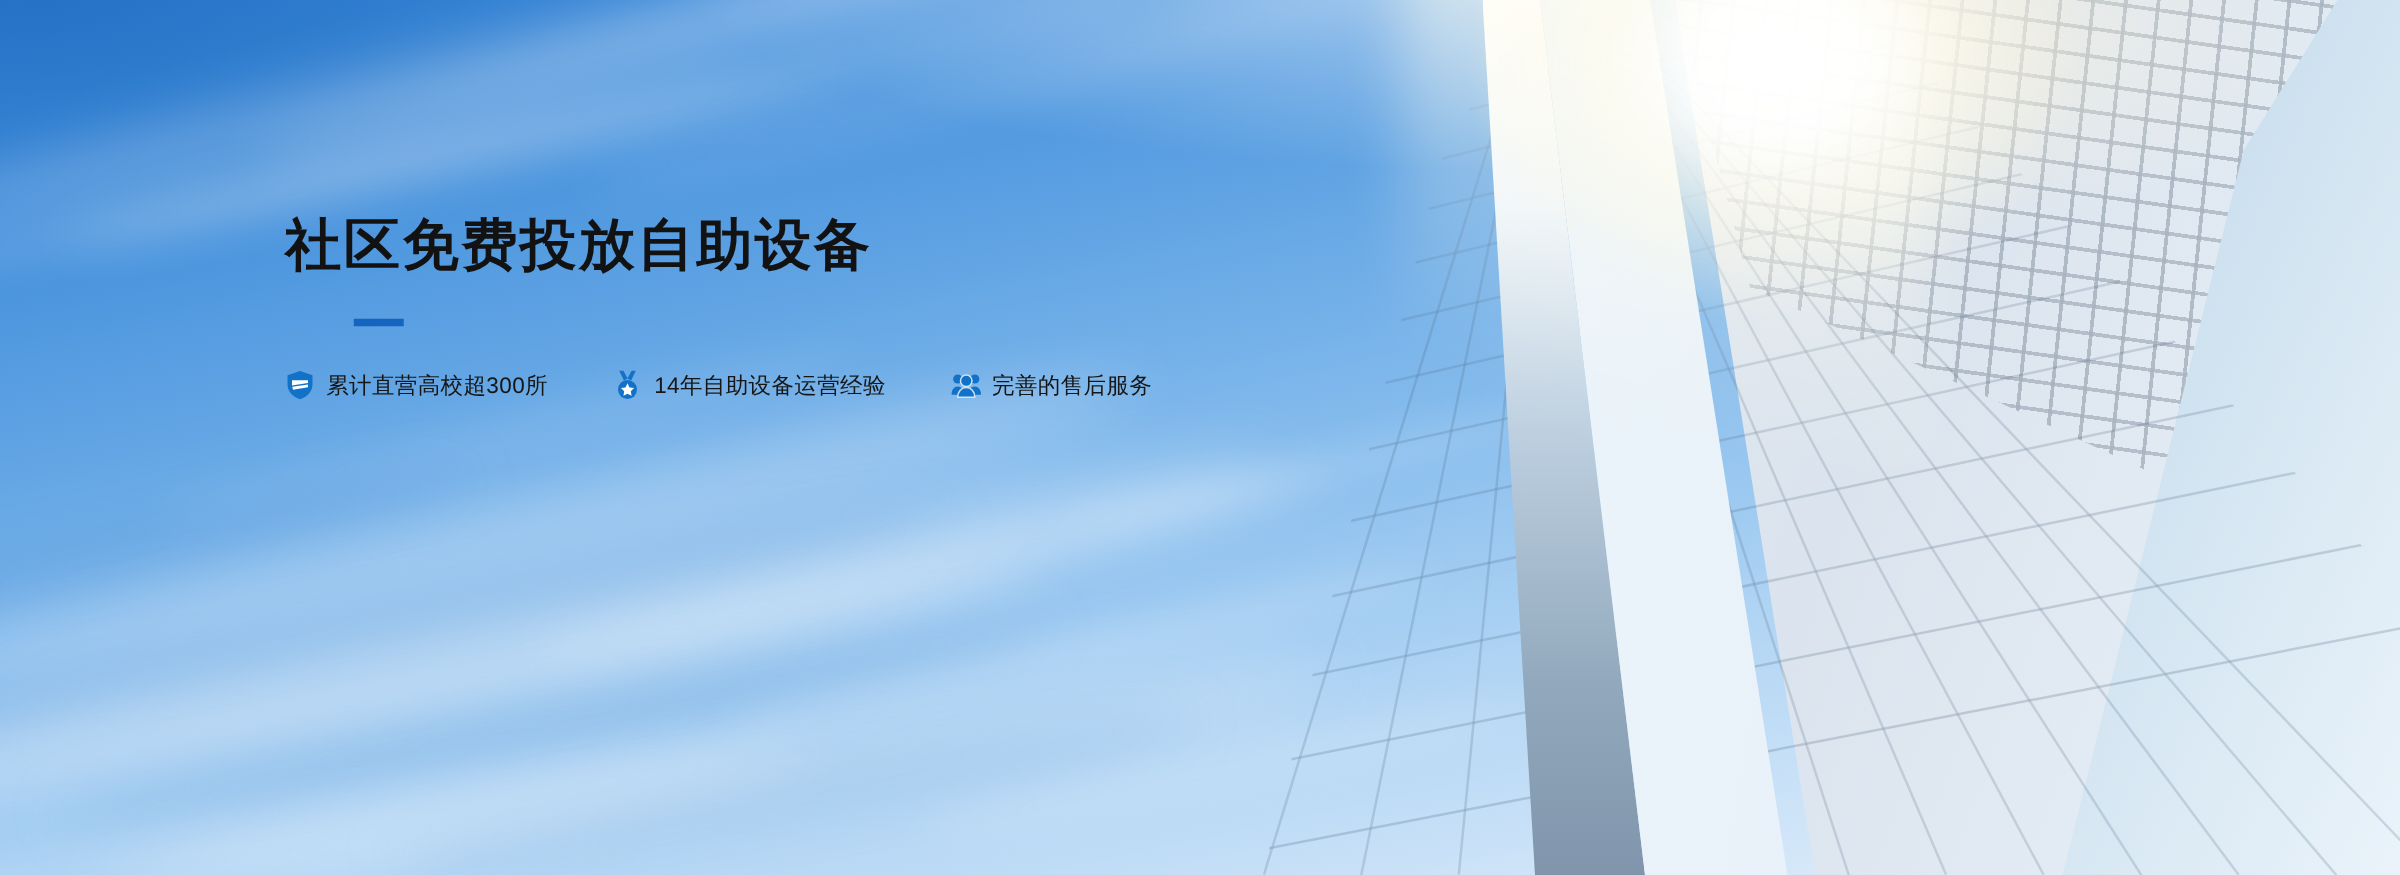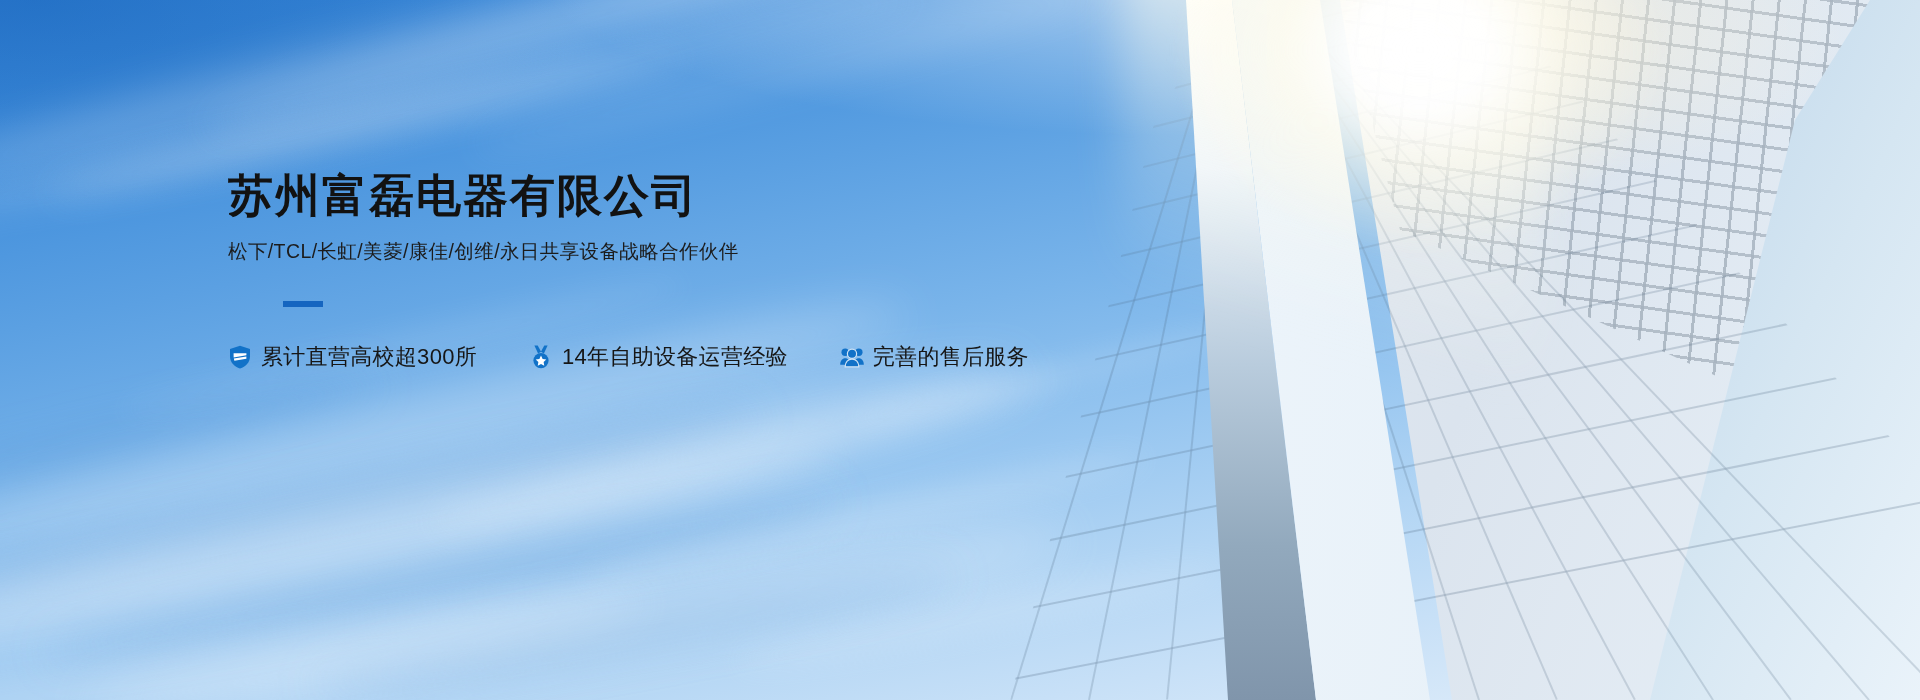--- a/index.html
+++ b/index.html
@@ -186,21 +186,21 @@
     margin-right:52px;
   }
   .badge-icon{
     width:24px;height:24px;
     display:inline-flex;align-items:center;justify-content:center;
     margin-right:9px;
     flex:0 0 auto;
   }
   .badge-icon svg{display:block;}
   .badge-text{
-    font-size:22px;
+    font-size:18px;
     color:#161616;
     letter-spacing:.3px;
     white-space:nowrap;
   }
 </style>
 </head>
 <body>
 
 <div class="stage">
 
@@ -274,23 +274,22 @@
     <div class="tower-sheen"></div>
     <div class="tower-face2"></div>
     <div class="tower-right"></div>
     <div class="bldg2-glow"></div>
     <div class="sun-beam"></div>
     <div class="sun"></div>
   </div>
 
   <div class="content">
 
-    <h1 class="headline">苏州富磊电器有限公司</h1>
-
-    <p class="subline">松下/TCL/长虹/美菱/康佳/创维/永日共享设备战略合作伙伴</p>
+    <h1 class="headline">社区免费投放自助设备</h1>
+
 
 
     <div class="divider"></div>
 
     <div class="badges">
 
       <div class="badge">
         <span class="badge-icon">
           <svg width="22" height="24" viewBox="0 0 22 24" aria-hidden="true">
             <path d="M11 0.8 L21 4.1 V11.2 C21 17.6 16.6 21.6 11 23.4 C5.4 21.6 1 17.6 1 11.2 V4.1 Z" fill="#1272c8"></path>

